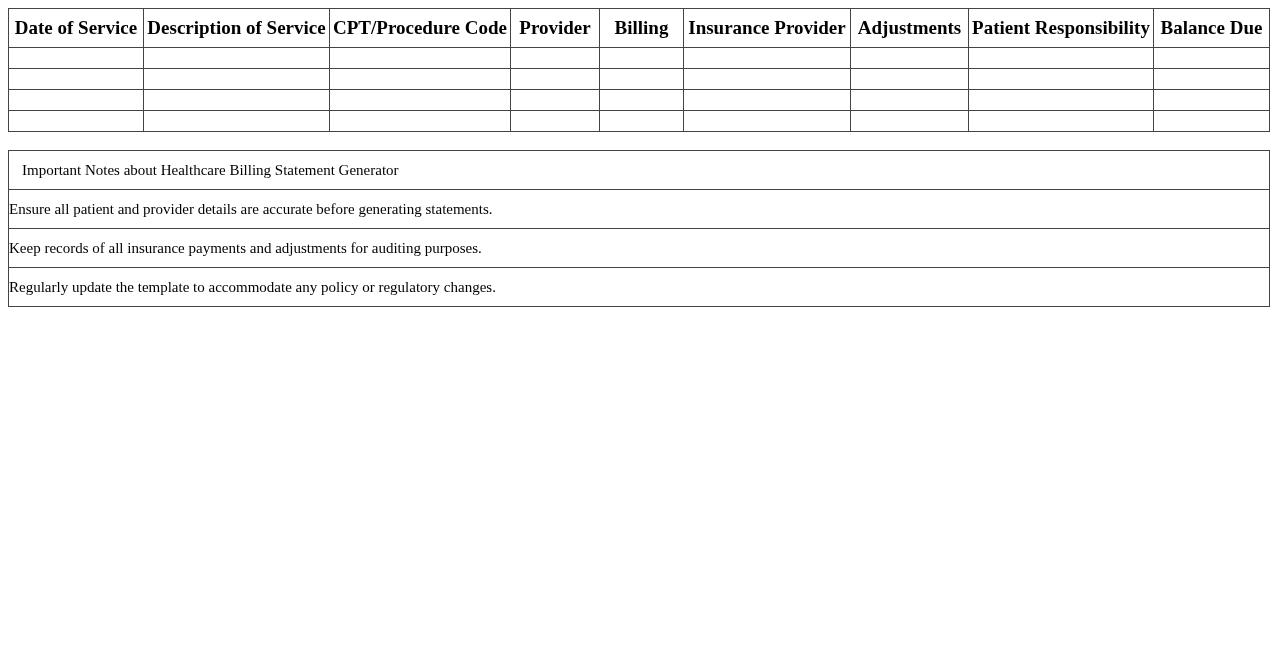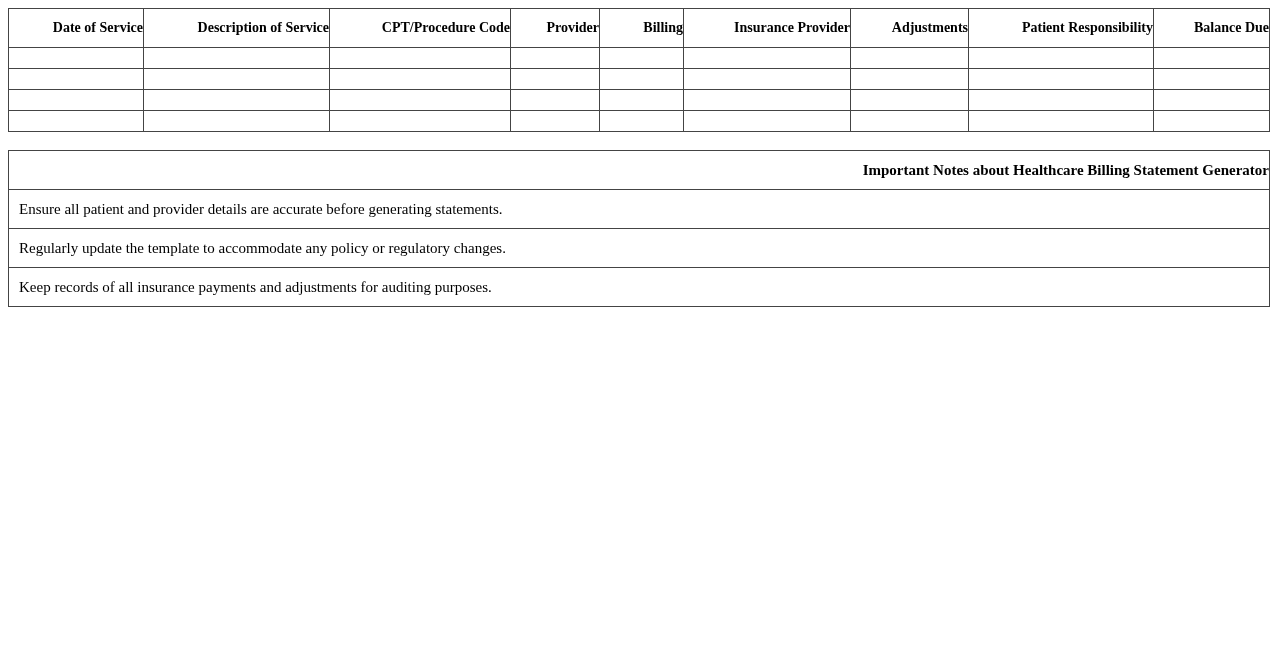--- a/index.html
+++ b/index.html
@@ -25,45 +25,45 @@
       padding: 0;
     }
     #billing-table {
       top: 8px;
       width: 1262px;
       table-layout: fixed;
     }
     #billing-table th {
       height: 38px;
       font-weight: bold;
-      font-size: 14px;
-      text-align: right;
+      font-size: 19px;
+      text-align: center;
       vertical-align: middle;
       margin-top: 48px;
     }
     #billing-table td {
       height: 20px;
     }
     #notes-table {
       top: 150px;
       width: 1262px;
     }
     #notes-table th {
       height: 38px;
-      font-weight: bold;
+      font-weight: normal;
       font-size: 15px;
-      text-align: right;
+      text-align: left;
       vertical-align: middle;
       padding-left: 13px;
     }
     #notes-table td {
       height: 38px;
       font-size: 15px;
       text-align: left;
-      padding-left: 10px;
+      padding-left: 0;
       vertical-align: middle;
     }
   </style>
 </head>
 <body>
 
 <table id="billing-table">
   <colgroup>
     <col style="width:135px">
     <col style="width:186px">
@@ -140,19 +140,19 @@
   <thead>
     <tr>
       <th>Important Notes about Healthcare Billing Statement Generator</th>
     </tr>
   </thead>
   <tbody>
     <tr>
       <td>Ensure all patient and provider details are accurate before generating statements.</td>
     </tr>
     <tr>
-      <td>Regularly update the template to accommodate any policy or regulatory changes.</td>
+      <td>Keep records of all insurance payments and adjustments for auditing purposes.</td>
     </tr>
     <tr>
-      <td>Keep records of all insurance payments and adjustments for auditing purposes.</td>
+      <td>Regularly update the template to accommodate any policy or regulatory changes.</td>
     </tr>
   </tbody>
 </table>
 
 </body></html>

